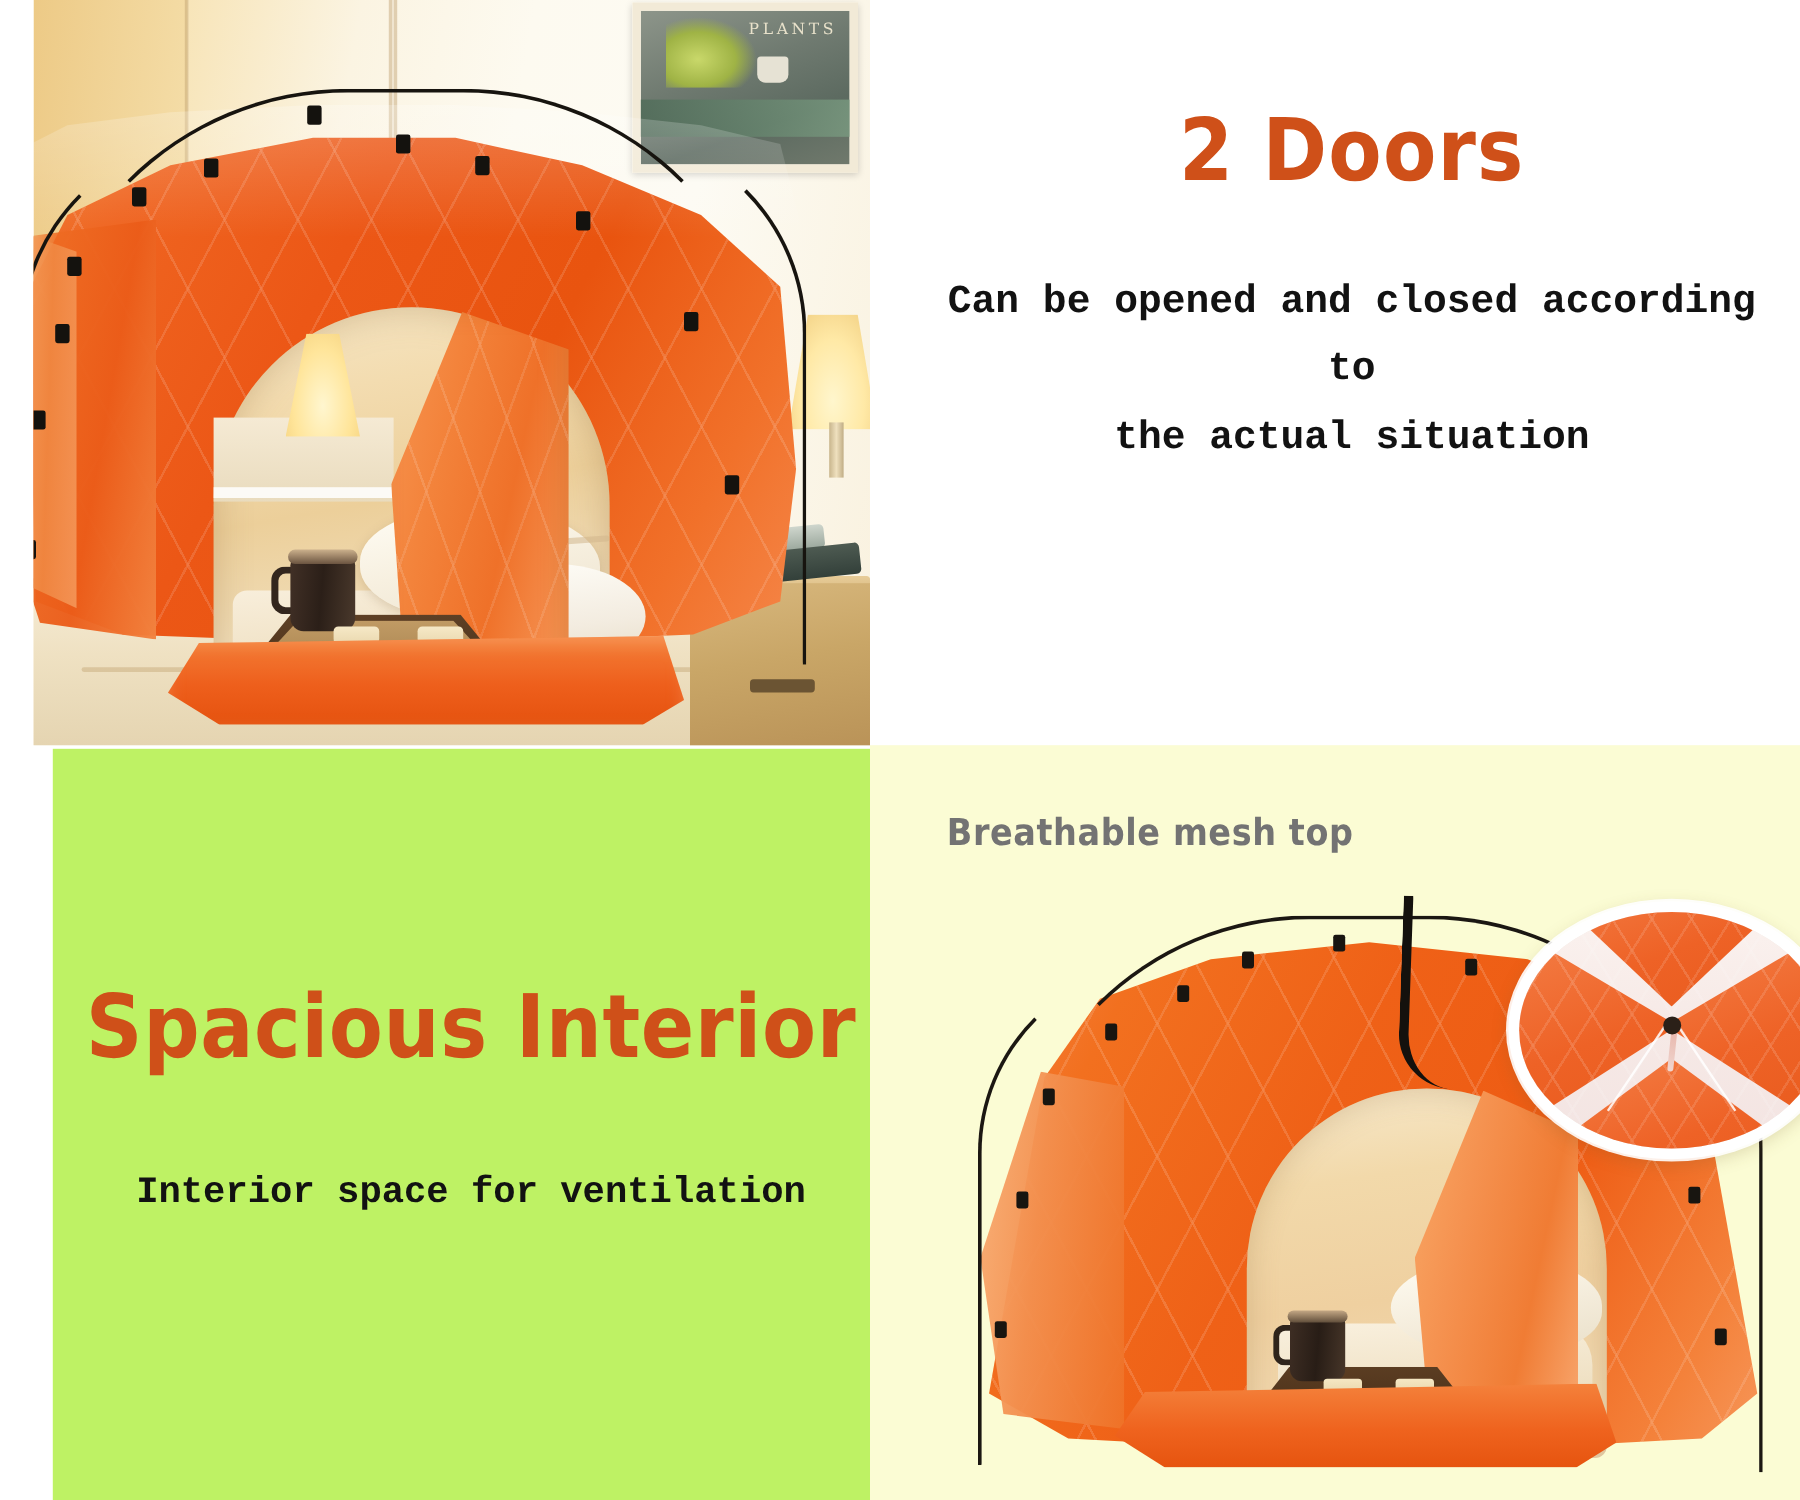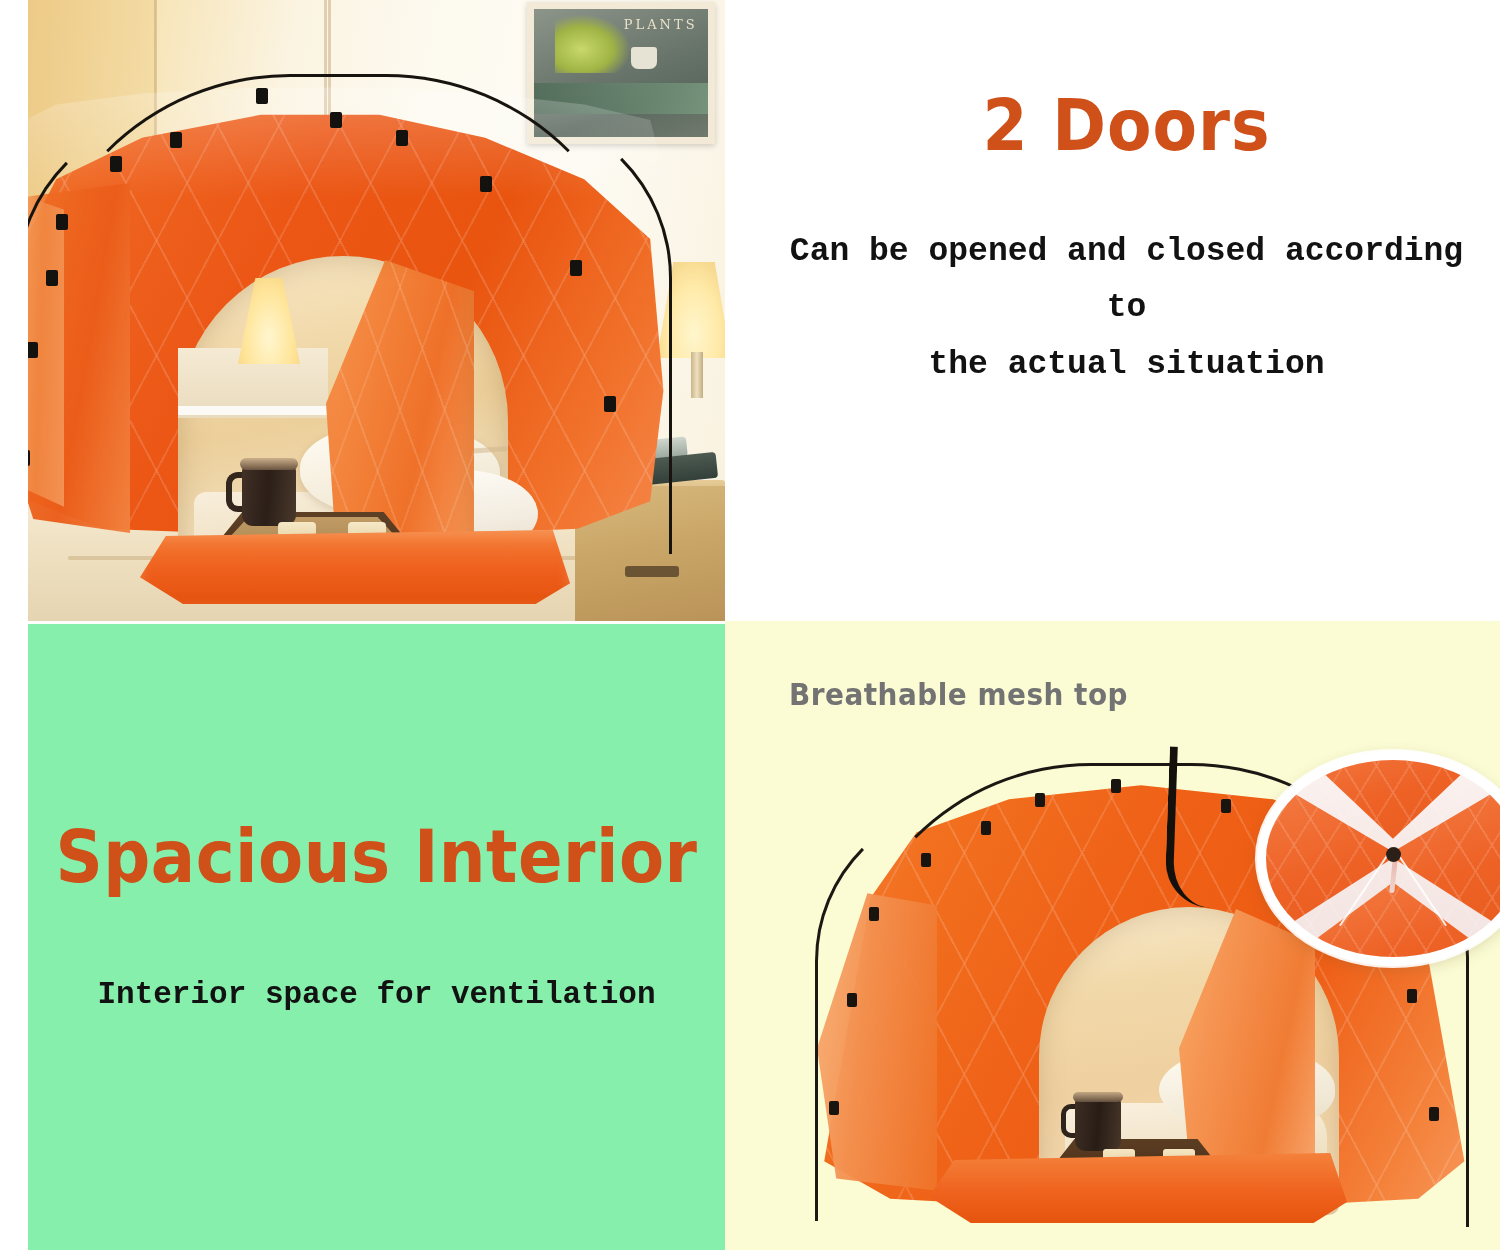--- a/index.html
+++ b/index.html
@@ -9,21 +9,21 @@
     font-family:"DejaVu Sans", sans-serif;
     background:#ffffff;
     overflow:hidden;
   }
   .page { position:relative; width:1500px; height:906px; background:#ffffff;margin-left:28px; }
 
   
   .quad { position:absolute; overflow:hidden; }
   #q-photo-top     { left:0;   top:3;   width:697px;  height:621px; }
   #q-text-top      { left:697px; top:0;  width:803px;  height:621px; background:#ffffff; }
-  #q-text-bottom   { left:0;   top:624px; width:697px; height:626px; background:#86efac; }
+  #q-text-bottom   { left:16px;   top:624px; width:697px; height:626px; background:#bef264; }
   #q-photo-bottom  { left:697px; top:621px; width:803px; height:629px; background:#fbfcd4; }
 
   
   .headline {
     color:#cf5019;
     font-family:"DejaVu Sans Condensed","Liberation Sans", sans-serif;
     font-weight:bold;
     letter-spacing:1px;
     text-align:center;
     line-height:1.05;

